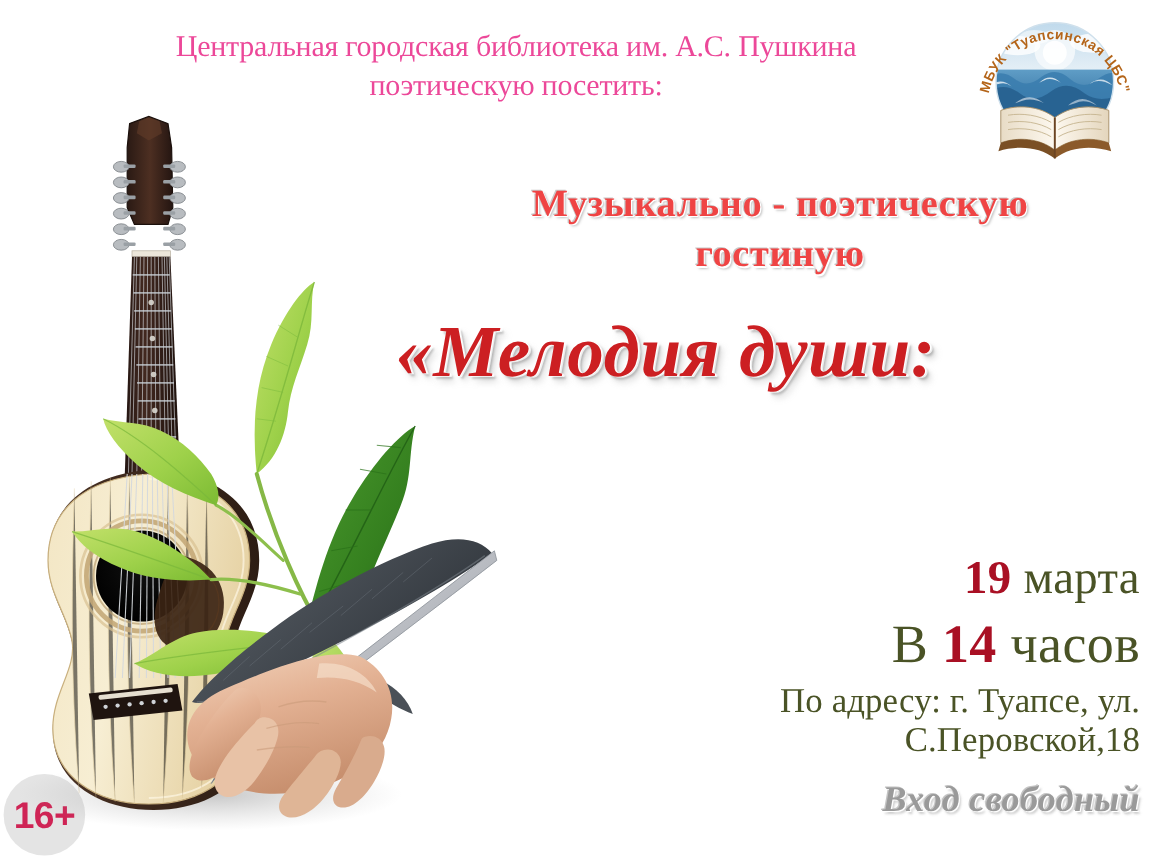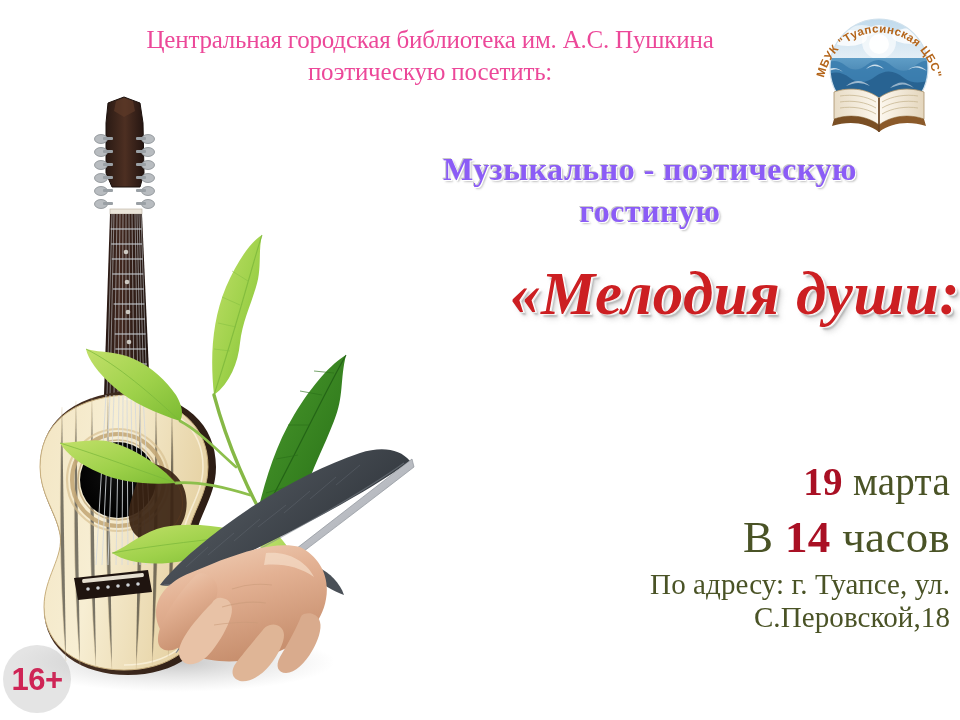--- a/index.html
+++ b/index.html
@@ -46,36 +46,36 @@
   .subtitle {
     position: absolute;
     left: 340px;
     top: 148px;
     width: 620px;
     text-align: center;
     font-family: "Liberation Serif", serif;
     font-weight: bold;
     font-size: 32px;
     line-height: 1.32;
-    color: #8b5cf6;
+    color: #ef4444;
     text-shadow:
        1px 1px 0 #ffffff,
       -1px -1px 0 #c9c9c9,
        2px 2px 2px rgba(120,120,120,0.45);
     letter-spacing: 0.5px;
   }
   .subtitle .st-line { display: block; }
 
   
   .main-title {
     position: absolute;
     left: 330px;
     top: 248px;
     width: 630px;
-    text-align: right;
+    text-align: left;
     font-family: "Liberation Serif", serif;
     font-style: italic;
     font-weight: bold;
     font-size: 61px;
     line-height: 1.52;
     color: #cc1f22;
     letter-spacing: 0.5px;
     text-shadow:
        1px 0px 0 #ffffff,
        2px 1px 0 rgba(255,255,255,0.75),
@@ -268,20 +268,21 @@
     </span>
     <span class="det-time">
       <span>В</span>
       <span class="num">14</span>
       <span>часов</span>
     </span>
     <span class="det-addr1">По адресу: г. Туапсе, ул.</span>
     <span class="det-addr2">С.Перовской,18</span>
   </div>
 
+  <div class="free-entry">Вход свободный</div>
 
   <div class="age-badge">
     <span class="age-badge-text">16+</span>
   </div>
 
   <div class="artwork">
     <svg width="420" height="610" viewBox="0 0 420 610" xmlns="http://www.w3.org/2000/svg">
       <defs>
         <linearGradient id="topG" x1="0" y1="0" x2="1" y2="0.3">
           <stop offset="0%" stop-color="#f3e6c4"></stop>

